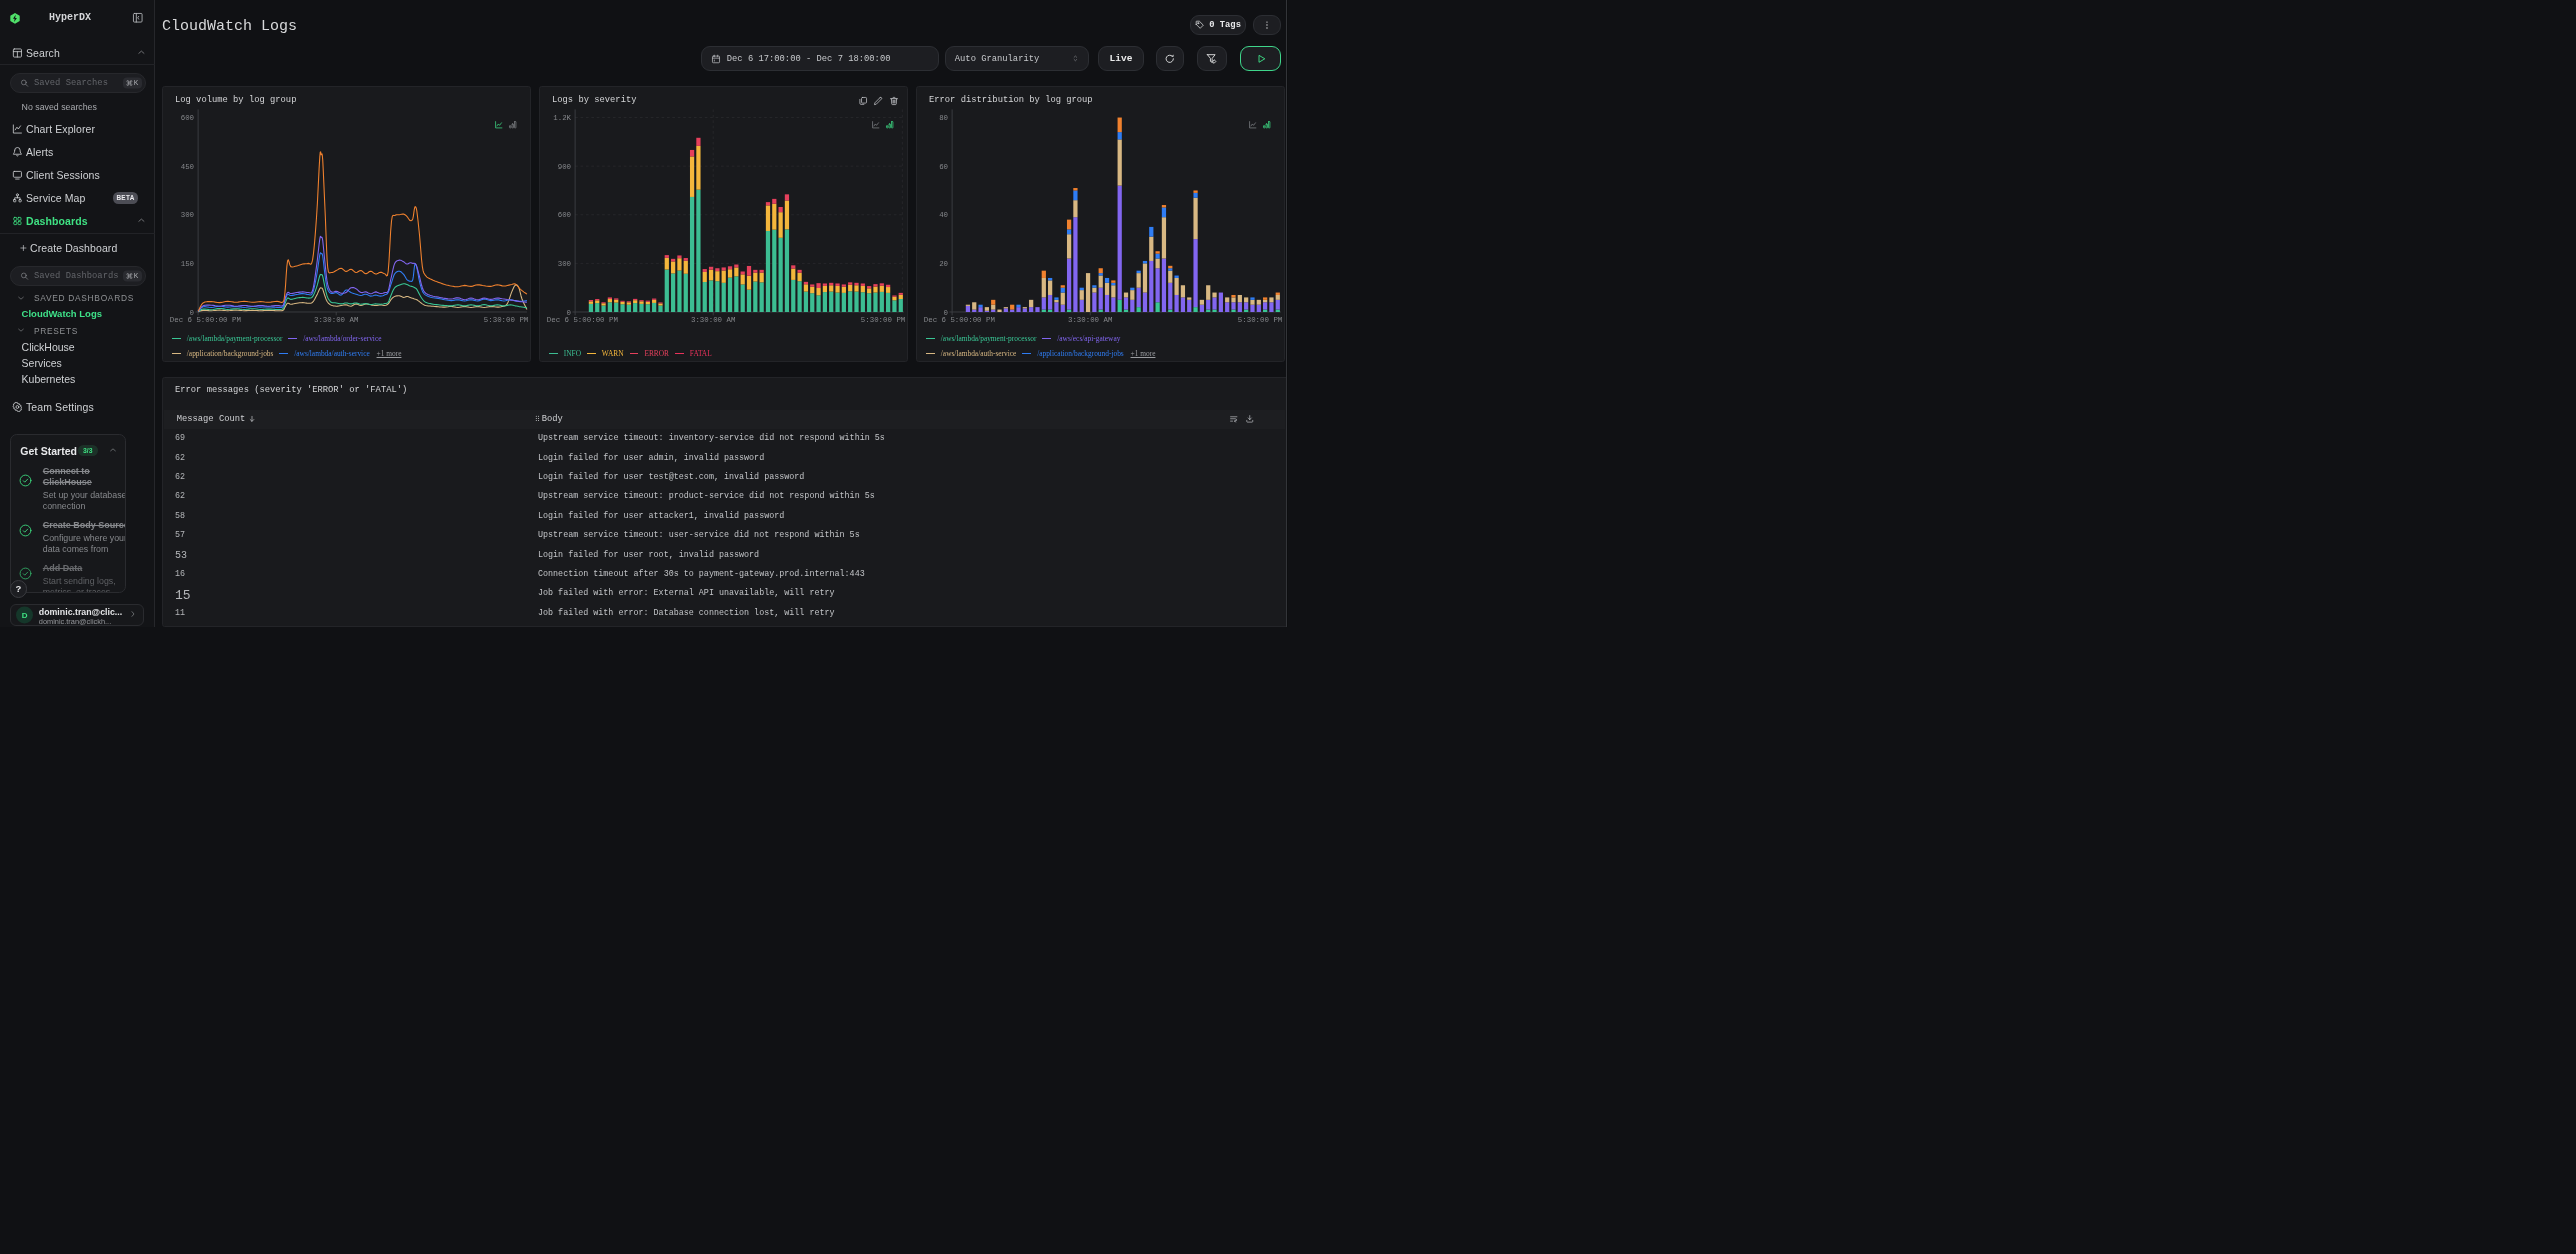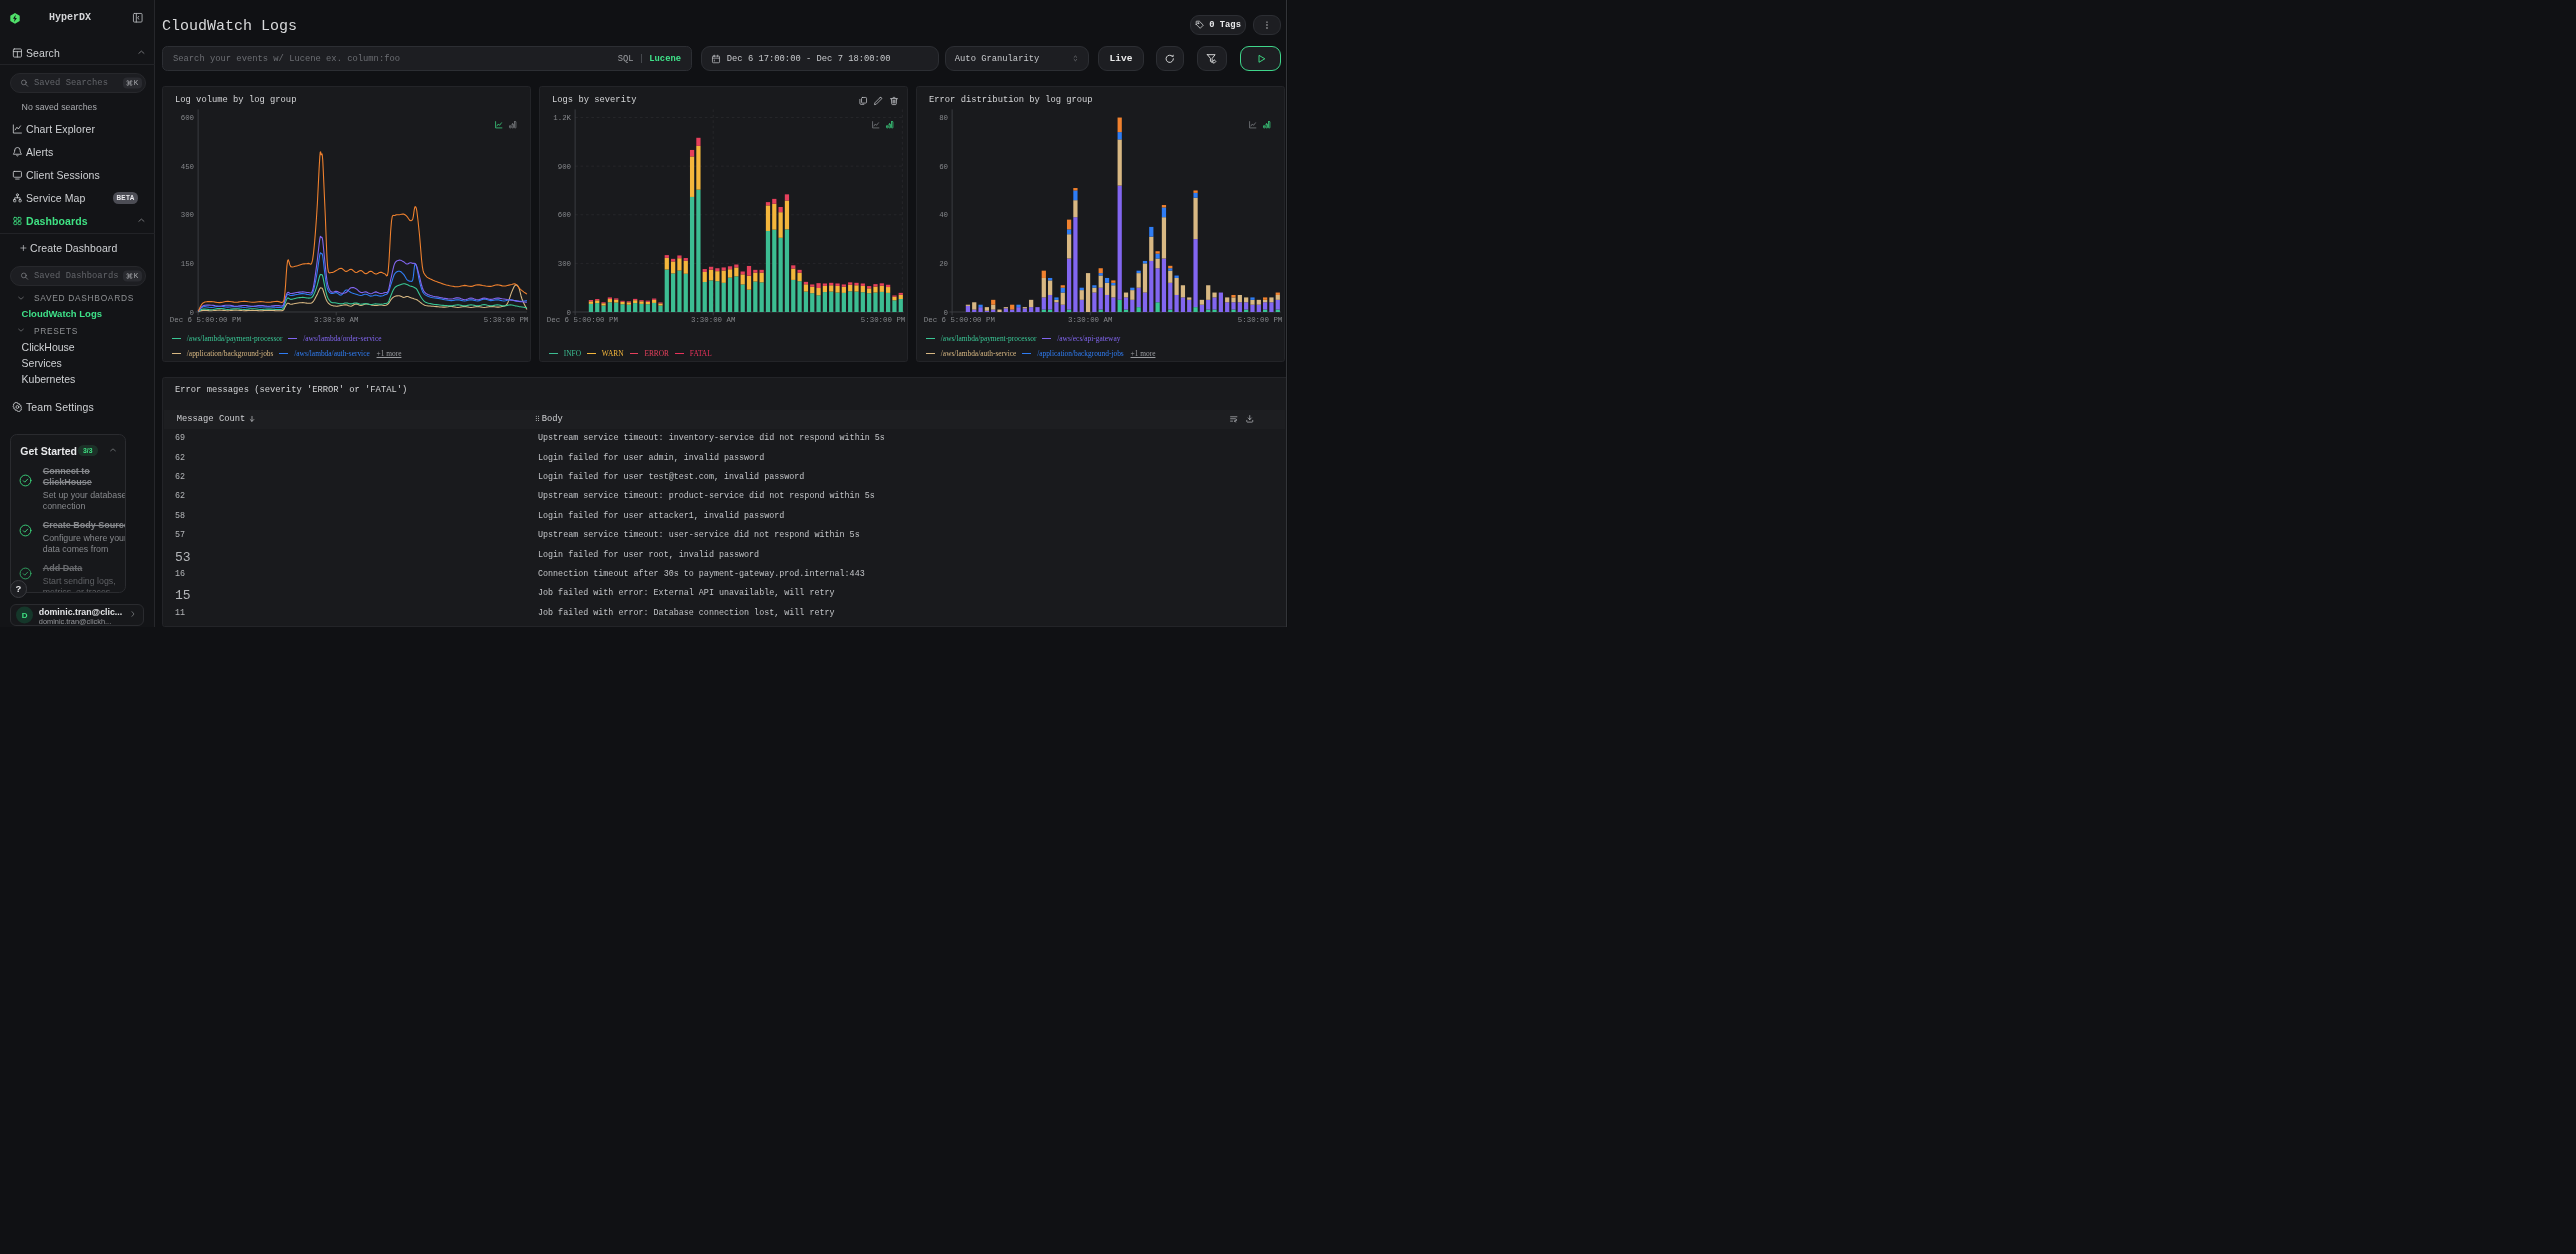--- a/index.html
+++ b/index.html
@@ -195,24 +195,20 @@
         <circle cx="8" cy="8" r="1.6"></circle>
       </svg>
       <span class="mono" style="font-size:8.8px;font-weight:bold;color:#e7e8ea;margin-left:4.7px;">0 Tags</span>
     </div>
     <div class="btn" style="left:1097px;top:15px;width:28px;height:19.6px;">
       <svg class="ic" width="10" height="10" viewBox="0 0 24 24" fill="none" stroke="#e7e8ea" stroke-width="1.8" stroke-linecap="round" stroke-linejoin="round">
         <circle cx="12" cy="5" r="1.7" fill="currentColor" stroke="none"></circle>
         <circle cx="12" cy="12" r="1.7" fill="currentColor" stroke="none"></circle>
         <circle cx="12" cy="19" r="1.7" fill="currentColor" stroke="none"></circle>
       </svg>
-    </div>
-    <div class="btn" style="left:6px;top:46px;width:530px;height:25px;border-radius:5.4px;justify-content:flex-start;">
-      <span class="mono" style="font-size:8.8px;color:#6c6e73;margin-left:10px;">Search your events w/ Lucene ex. column:foo</span>
-      <span class="mono" style="position:absolute;right:10px;font-size:8.8px;color:#9a9ca0;">SQL <span style="color:#55585e;">|</span> <b style="color:#3fe289;">Lucene</b></span>
     </div>
     <div class="btn" style="left:545px;top:46px;width:238px;height:25px;justify-content:flex-start;">
       <span style="margin-left:8.8px;line-height:0;"><svg class="ic" width="10" height="10" viewBox="0 0 24 24" fill="none" stroke="#b9bbbf" stroke-width="1.8" stroke-linecap="round" stroke-linejoin="round">
           <rect x="3.5" y="5" width="17" height="16" rx="2"></rect>
           <line x1="3.5" y1="10" x2="20.5" y2="10"></line>
           <line x1="8" y1="2.8" x2="8" y2="6.5"></line>
           <line x1="16" y1="2.8" x2="16" y2="6.5"></line>
           <line x1="8" y1="14.5" x2="8" y2="17"></line>
         </svg></span>
       <span class="mono" style="font-size:8.8px;color:#c7c9cc;margin-left:6px;">Dec 6 17:00:00 - Dec 7 18:00:00</span>
@@ -684,21 +680,21 @@
       <div class="abs mono" style="left:12px;top:75px;font-size:8.4px;color:#b4b6b9;">62</div>
       <div class="abs mono" style="left:375px;top:75px;font-size:8.4px;color:#c3c5c8;">Login failed for user admin, invalid password</div>
       <div class="abs mono" style="left:12px;top:94px;font-size:8.4px;color:#b4b6b9;">62</div>
       <div class="abs mono" style="left:375px;top:94px;font-size:8.4px;color:#c3c5c8;">Login failed for user test@test.com, invalid password</div>
       <div class="abs mono" style="left:12px;top:113px;font-size:8.4px;color:#b4b6b9;">62</div>
       <div class="abs mono" style="left:375px;top:113px;font-size:8.4px;color:#c3c5c8;">Upstream service timeout: product-service did not respond within 5s</div>
       <div class="abs mono" style="left:12px;top:133px;font-size:8.4px;color:#b4b6b9;">58</div>
       <div class="abs mono" style="left:375px;top:133px;font-size:8.4px;color:#c3c5c8;">Login failed for user attacker1, invalid password</div>
       <div class="abs mono" style="left:12px;top:152px;font-size:8.4px;color:#b4b6b9;">57</div>
       <div class="abs mono" style="left:375px;top:152px;font-size:8.4px;color:#c3c5c8;">Upstream service timeout: user-service did not respond within 5s</div>
-      <div class="abs mono" style="left:12px;top:172px;font-size:13px;color:#b4b6b9;">53</div>
+      <div class="abs mono" style="left:12px;top:172px;font-size:10px;color:#b4b6b9;">53</div>
       <div class="abs mono" style="left:375px;top:172px;font-size:8.4px;color:#c3c5c8;">Login failed for user root, invalid password</div>
       <div class="abs mono" style="left:12px;top:191px;font-size:8.4px;color:#b4b6b9;">16</div>
       <div class="abs mono" style="left:375px;top:191px;font-size:8.4px;color:#c3c5c8;">Connection timeout after 30s to payment-gateway.prod.internal:443</div>
       <div class="abs mono" style="left:12px;top:210px;font-size:13px;color:#b4b6b9;">15</div>
       <div class="abs mono" style="left:375px;top:210px;font-size:8.4px;color:#c3c5c8;">Job failed with error: External API unavailable, will retry</div>
       <div class="abs mono" style="left:12px;top:230px;font-size:8.4px;color:#b4b6b9;">11</div>
       <div class="abs mono" style="left:375px;top:230px;font-size:8.4px;color:#c3c5c8;">Job failed with error: Database connection lost, will retry</div>
       <div class="abs" style="right:10.8px;top:32px;width:9.5px;height:199px;background:#232427;border:0.7px solid #2c2d31;border-radius:1.4px;">
         <div class="abs" style="left:1px;top:1.4px;width:6px;height:11.5px;background:#505257;border-radius:3.4px;"></div>
       </div>

